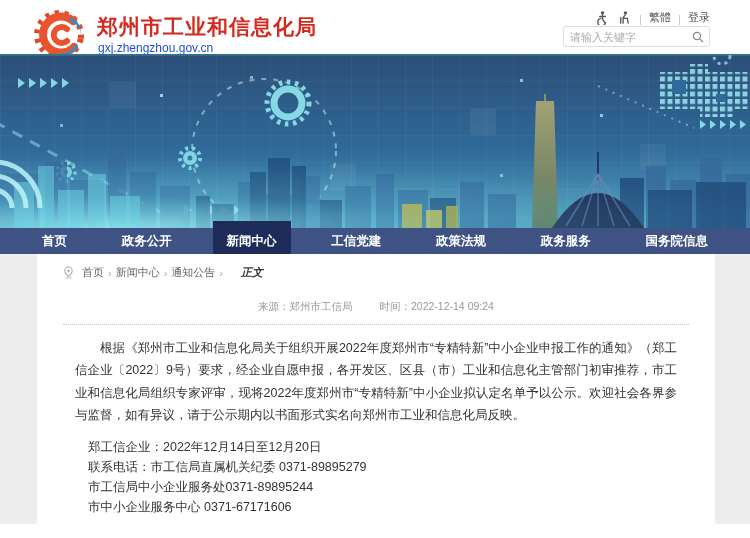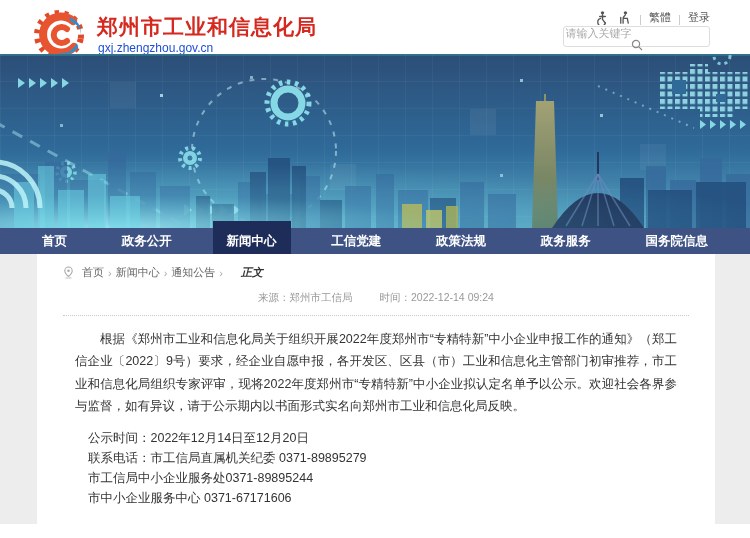--- a/index.html
+++ b/index.html
@@ -20,21 +20,21 @@
   .logo{position:absolute;left:33px;top:7px;width:56px;height:56px;}
   .site-name{position:absolute;left:97px;top:13px;font-size:21px;font-weight:bold;
     color:var(--brand-red);letter-spacing:1px;}
   .site-url{position:absolute;left:98px;top:41px;font-size:12px;color:#1d4ed8;}
   .top-links{position:absolute;right:40px;top:10px;display:flex;align-items:flex-end;
     font-size:11px;color:#555;}
   .top-links .tool-icon{width:15px;height:15px;margin-left:7px;display:inline-block;}
   .top-links a{color:#555;text-decoration:none;}
   .top-links .sep{width:1px;height:10px;background:#ccc;margin:0 8px;}
   .search-box{position:absolute;right:40px;top:26px;width:147px;height:21px;
-    border:1px solid #ddd;border-radius:3px;display:flex;align-items:center;background:#fff;flex-direction:column;}
+    border:1px solid #ddd;border-radius:3px;display:flex;align-items:center;background:#fff;}
   .search-box input{flex:1;border:none;outline:none;font-size:11px;color:#333;
     padding:0 6px;background:transparent;min-width:0;}
   .search-box input::placeholder{color:#aaa;}
   .search-btn{width:22px;height:100%;border:none;background:transparent;cursor:pointer;
     display:flex;align-items:center;justify-content:center;padding:0;}
   
   .banner{position:relative;height:174px;overflow:hidden;}
   .banner svg{display:block;}
   
   .navbar{position:relative;height:26px;background:var(--nav-bg);display:flex;
@@ -44,21 +44,21 @@
   .nav-item.active{background:var(--nav-active);box-shadow:0 -7px 0 var(--nav-active);}
   
   .content{position:relative;height:270px;background:var(--page-bg);}
   .card{margin-left:37px;width:678px;height:270px;background:#fff;padding:0 26px;}
   .breadcrumb{padding-top:11px;font-size:11px;color:#999;display:flex;align-items:center;}
   .breadcrumb .pin{width:11px;height:13px;margin-right:5px;}
   .breadcrumb a{color:#666;text-decoration:none;margin:0 3px;}
   .breadcrumb .sep{color:#aaa;margin:0 1px;}
   .breadcrumb .current{color:#333;font-weight:bold;margin-left:17px;font-style:italic;}
   .article-title{margin-top:21px;text-align:center;font-size:17px;font-weight:bold;color:#333;}
-  .article-meta{margin-top:11px;text-align:center;font-size:10.5px;color:#999;}
+  .article-meta{margin-top:20px;text-align:center;font-size:10.5px;color:#999;}
   .article-meta span{margin:0 12px;}
   .dotted-divider{margin-top:10px;border-bottom:1px dotted #c9c9c9;height:1px;}
   .article-body{margin-top:9px;font-size:12.5px;color:#333;}
   .article-body p{margin:12px;text-indent:2em;line-height:1.78;text-align:justify;}
   .info-line{text-indent:2em;line-height:1.45;margin-top:2px;}
 </style>
 </head>
 <body>
 
 <div class="top-header">
@@ -289,21 +289,21 @@
 
     <div class="article-meta">
       <span>来源：郑州市工信局</span>
       <span>时间：2022-12-14 09:24</span>
     </div>
 
     <div class="dotted-divider"></div>
 
     <div class="article-body">
       <p>根据《郑州市工业和信息化局关于组织开展2022年度郑州市“专精特新”中小企业申报工作的通知》（郑工信企业〔2022〕9号）要求，经企业自愿申报，各开发区、区县（市）工业和信息化主管部门初审推荐，市工业和信息化局组织专家评审，现将2022年度郑州市“专精特新”中小企业拟认定名单予以公示。欢迎社会各界参与监督，如有异议，请于公示期内以书面形式实名向郑州市工业和信息化局反映。</p>
-      <div class="info-line">公示时间：2022年12月14日至12月20日</div>
+      <div class="info-line">郑工信企业：2022年12月14日至12月20日</div>
       <div class="info-line">联系电话：市工信局直属机关纪委  0371-89895279</div>
       <div class="info-line">市工信局中小企业服务处0371-89895244</div>
       <div class="info-line">市中小企业服务中心 0371-67171606</div>
 
     </div>
 
   </div>
 </div>
 
 </body></html>

